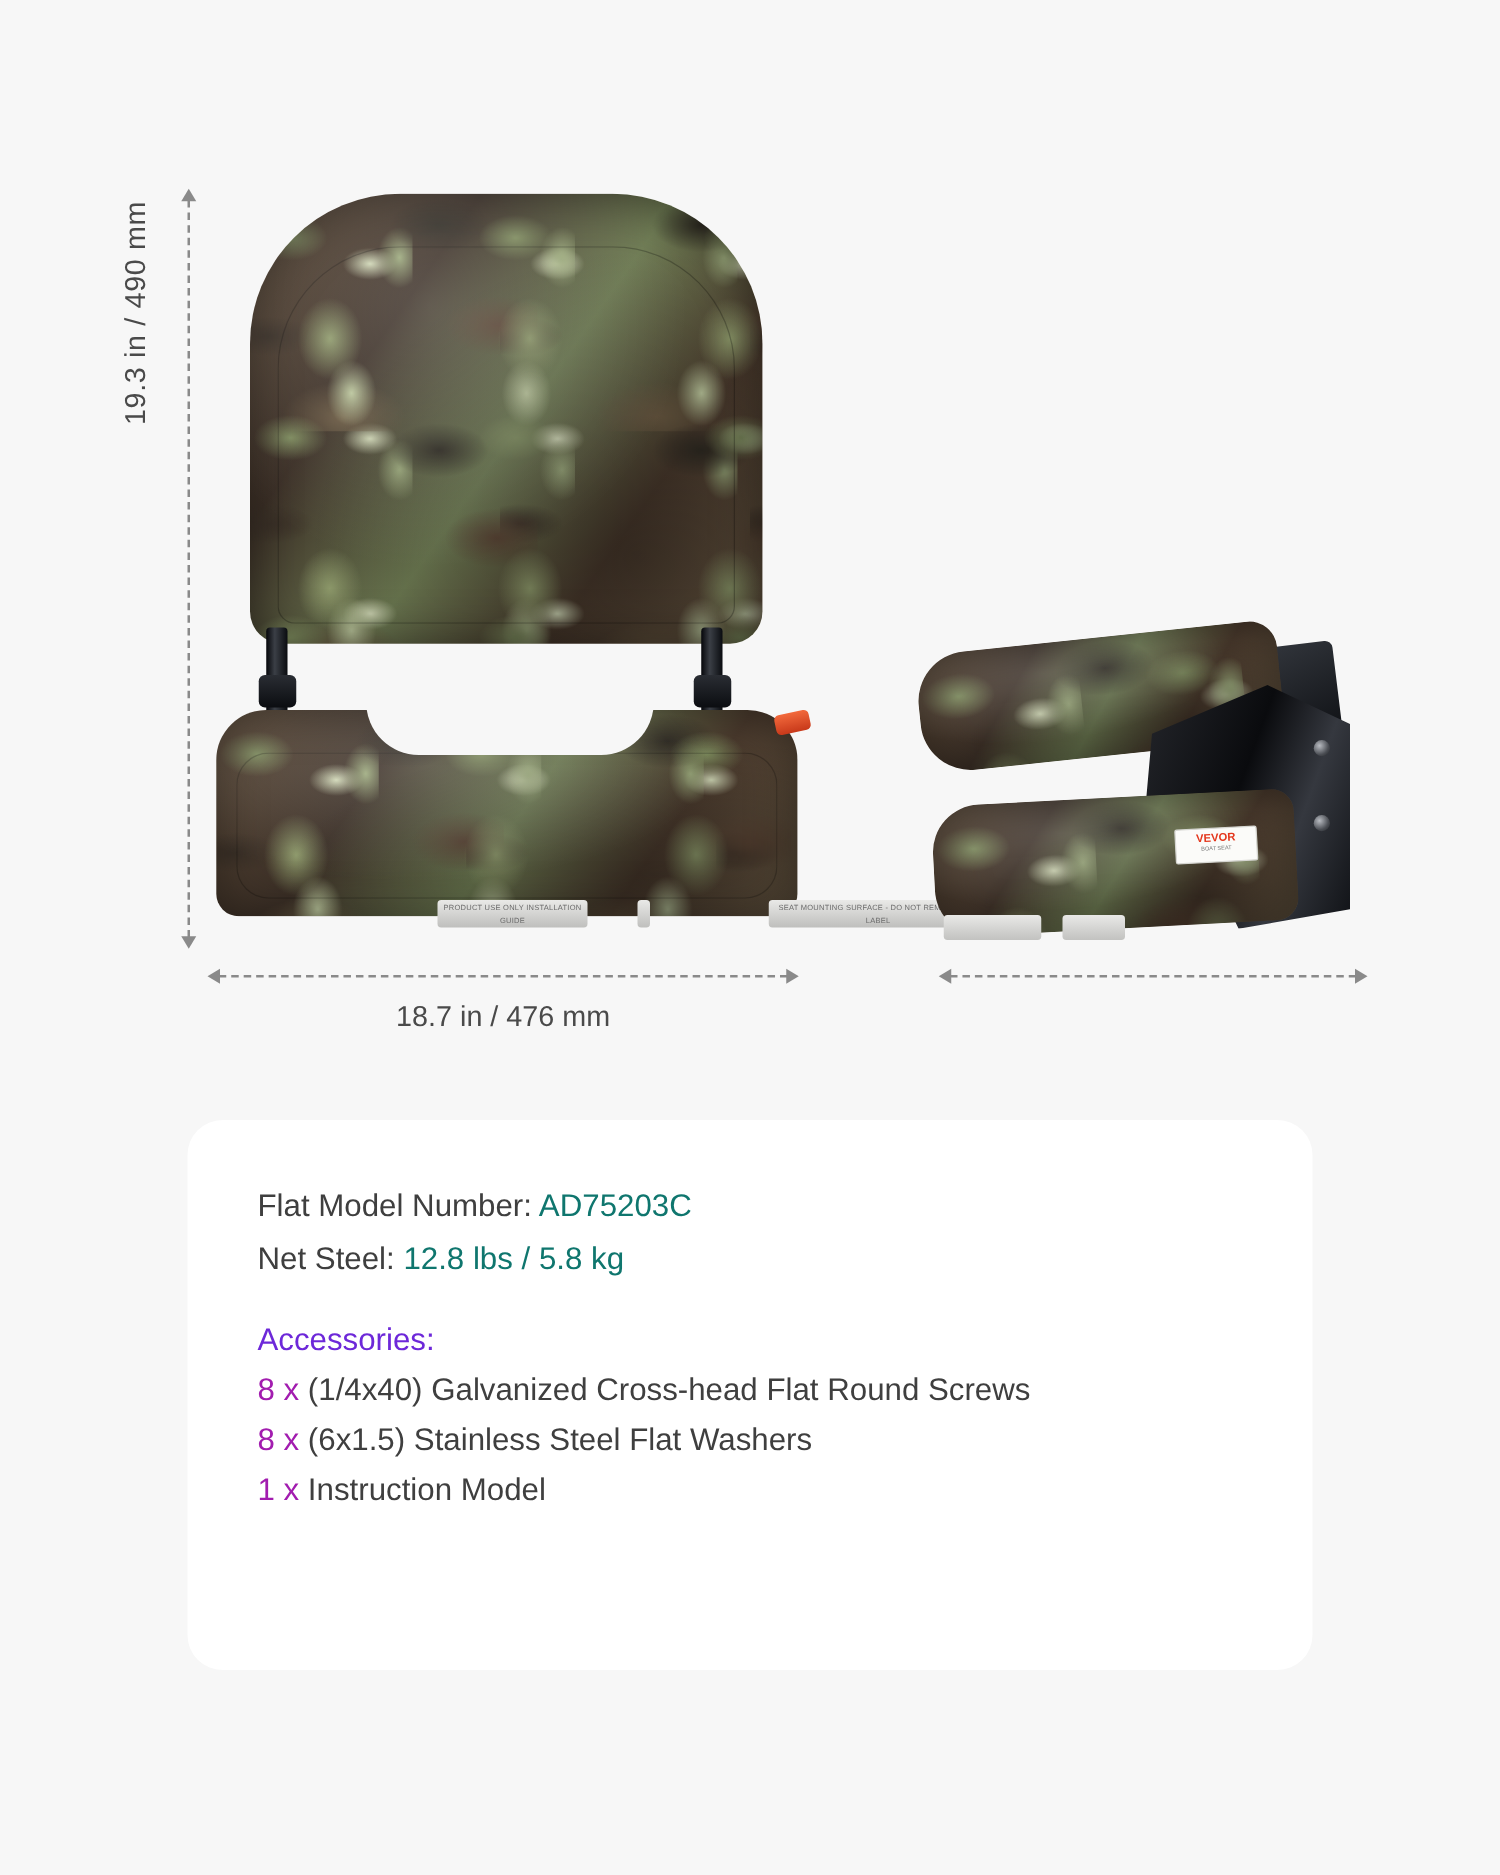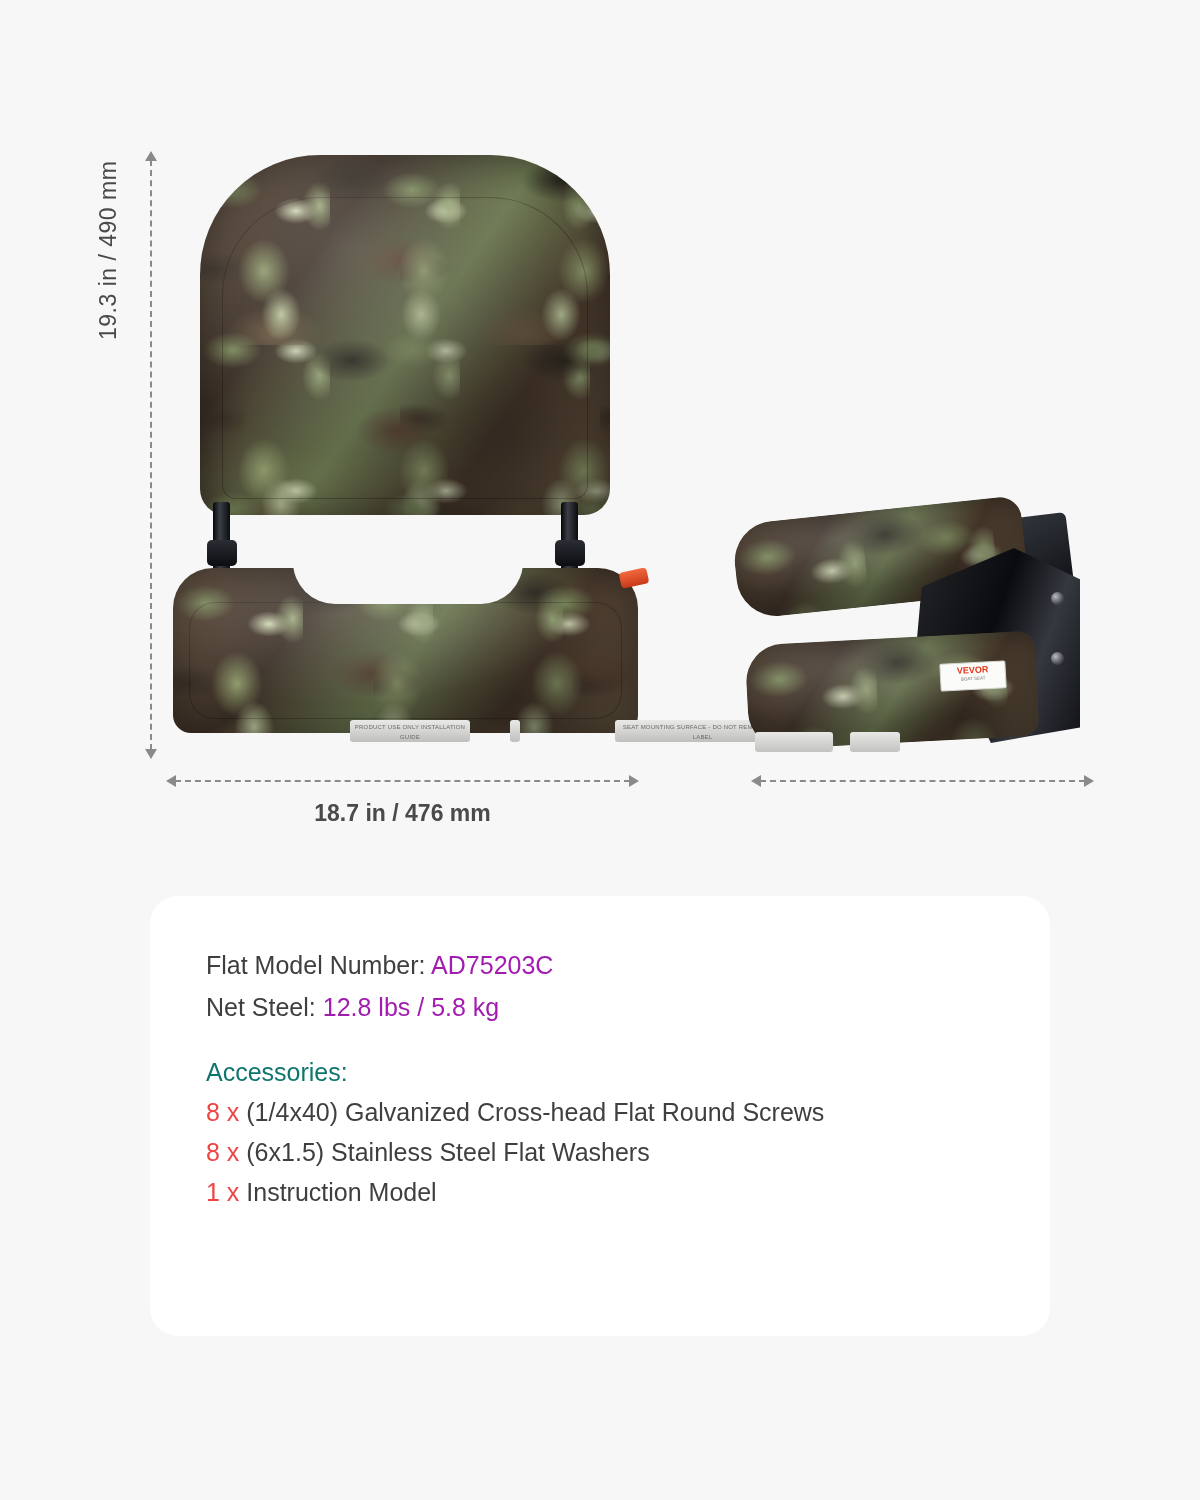--- a/index.html
+++ b/index.html
@@ -87,21 +87,21 @@
   .h-dim-1 { left: 175px; top: 780px; width: 455px; }
   .h-dim-2 { left: 760px; top: 780px; width: 325px; }
 
   .h-dim-label {
     position: absolute;
     font-size: 23px;
     color: #4a4a4a;
     text-align: center;
     white-space: nowrap;
   }
-  .h-dim-label-1 { left: 175px; top: 800px; width: 455px; font-weight: bold; }
+  .h-dim-label-1 { left: 175px; top: 800px; width: 455px; }
   .h-dim-label-2 { left: 760px; top: 800px; width: 325px; }
 
   
   .camo {
     background-color: #4b3c30;
     background-image:
       radial-gradient(ellipse 42px 26px at 18% 22%, #7e8c5e 0%, rgba(126,140,94,0) 70%),
       radial-gradient(ellipse 55px 30px at 72% 14%, #2e2a22 0%, rgba(46,42,34,0) 72%),
       radial-gradient(ellipse 38px 48px at 40% 58%, #8e9a6b 0%, rgba(142,154,107,0) 68%),
       radial-gradient(ellipse 60px 34px at 86% 62%, #5a4434 0%, rgba(90,68,52,0) 70%),
@@ -306,34 +306,34 @@
   }
   .info-inner {
     padding: 48px 56px;
   }
   .spec-line {
     font-size: 25px;
     line-height: 42px;
     color: #3f3f3f;
     white-space: nowrap;
   }
-  .spec-val { color: #a21caf; }
+  .spec-val { color: #0f766e; }
   .acc-title {
     font-size: 25px;
     line-height: 40px;
-    color: #0f766e;
+    color: #6d28d9;
     margin-top: 24px;
   }
   .acc-line {
     font-size: 25px;
     line-height: 40px;
     color: #3f3f3f;
     white-space: nowrap;
   }
-  .acc-qty { color: #ef4444; }
+  .acc-qty { color: #a21caf; }
 </style>
 </head>
 <body>
 
 <div class="product-area">
 
   <div class="v-dim"></div>
   <div class="v-dim-label">19.3  in / 490 mm</div>
 
   <div class="seat-left">

